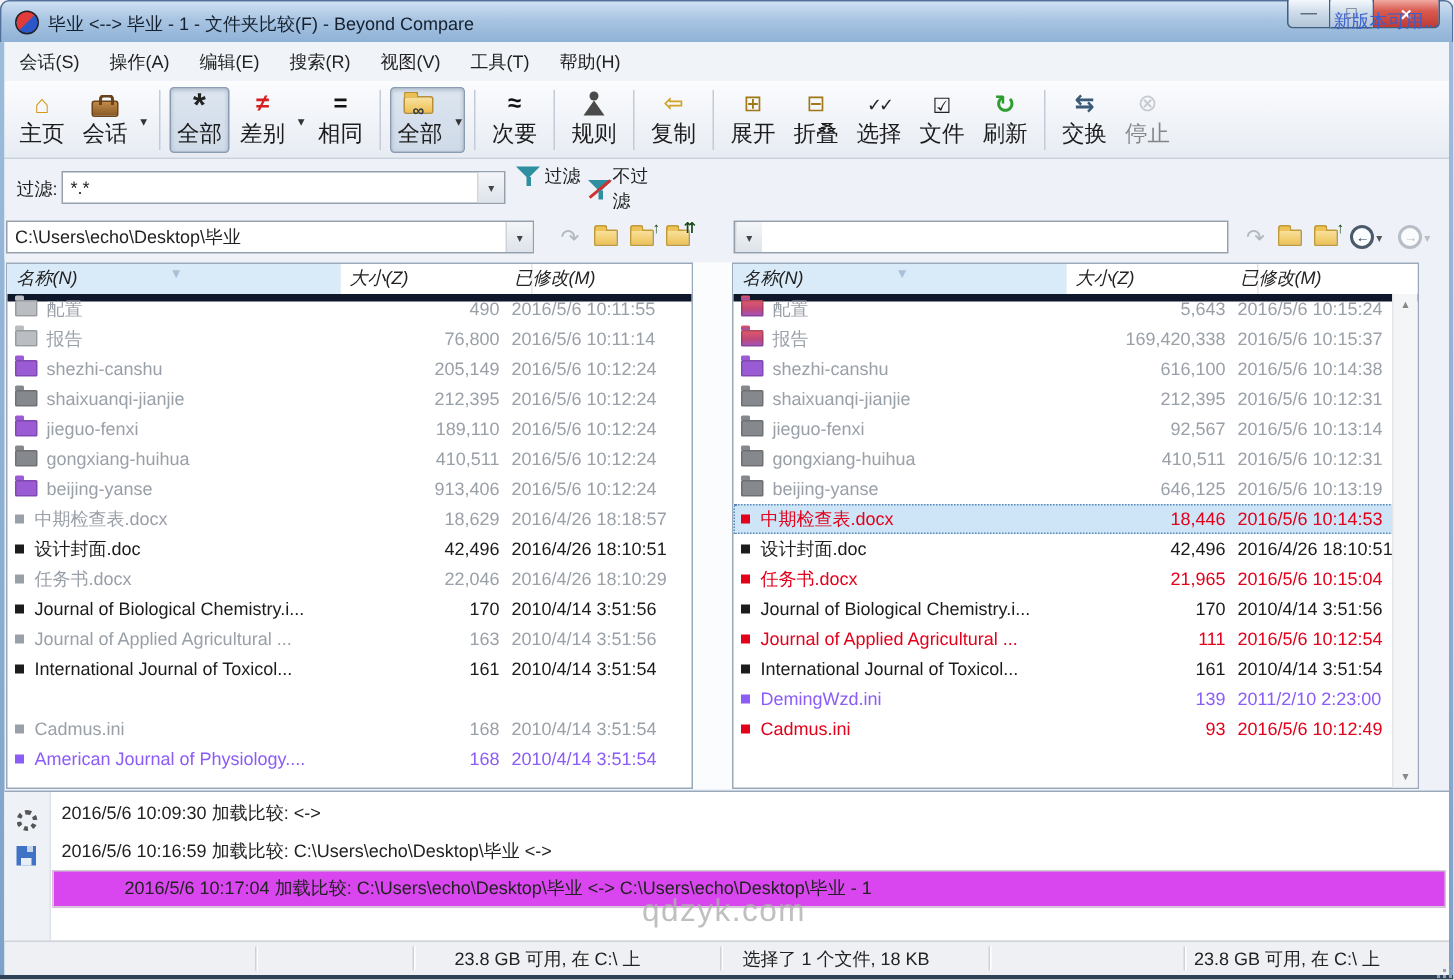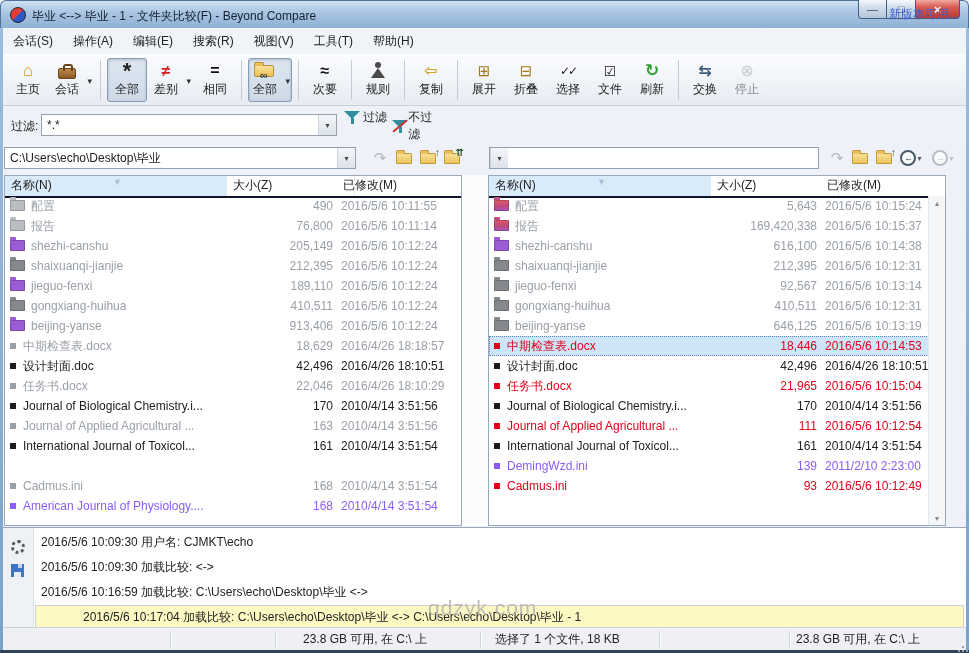--- a/index.html
+++ b/index.html
@@ -28,21 +28,21 @@
   .menu-item{padding:5px 10px;cursor:default;}
   .update-link{position:absolute;right:10px;top:6px;color:#3a5fcd;}
   
   .toolbar{position:absolute;left:3px;right:3px;top:54px;height:52px;display:flex;align-items:center;padding-left:4px;
     background:linear-gradient(180deg,#fbfcfe,#e7ecf3);border-bottom:1px solid #c9d1db;box-sizing:border-box;}
   .tb-btn{position:relative;min-width:40px;height:44px;margin:0 1px;padding:1px 4px;border:1px solid transparent;border-radius:3px;
     display:flex;flex-direction:column;align-items:center;justify-content:center;gap:1px;box-sizing:border-box;}
   .tb-btn.hascaret{padding-right:14px;}
   .tb-btn.pressed{background:linear-gradient(#dde6f0,#cfdae8);border-color:#8a9cb2;box-shadow:inset 0 1px 3px rgba(50,70,100,.28);}
   .tb-btn.disabled{opacity:.5;}
-  .tb-label{font-size:12px;color:#1c1c1c;white-space:nowrap;}
+  .tb-label{font-size:15px;color:#1c1c1c;white-space:nowrap;}
   .tb-caret{position:absolute;right:1px;top:17px;font-size:9px;color:#333;}
   .tb-sep{width:1px;height:40px;background:#c2cbd7;margin:0 5px;}
   .ic{width:24px;height:19px;display:flex;align-items:center;justify-content:center;font-size:15px;line-height:1;}
   .ic-home{color:#d29a1a;font-size:17px;font-weight:bold;}
   .ic-star{font-size:22px;font-weight:bold;color:#222;}
   .ic-not_equal{color:#d42020;font-weight:bold;font-size:16px;}
   .ic-equal,.ic-approx{font-weight:bold;font-size:16px;color:#111;}
   .ic-copy_arrow{color:#d2a42a;font-size:16px;font-weight:bold;}
   .ic-expand,.ic-collapse{color:#a07818;font-size:15px;}
   .ic-select_checks{font-size:12px;font-weight:bold;letter-spacing:-2px;color:#222;}
@@ -89,21 +89,21 @@
   .nav{width:16px;height:16px;border:2px solid #4a5a6a;border-radius:50%;display:flex;align-items:center;justify-content:center;
     font-size:9px;font-weight:bold;color:#2a3a4a;background:#fafbfc;box-sizing:border-box;}
   .nav.dis{border-color:#b8bec6;color:#b8bec6;}
   .nav-caret{font-size:8px;color:#555;margin-left:1px;}
   .nav-caret.dis{color:#b8bec6;}
   
   .pane{position:absolute;top:175px;height:351px;background:#fff;border:1px solid #9aa9ba;box-sizing:border-box;}
   .pane-l{left:4px;width:458px;}
   .pane-r{left:488px;width:458px;}
   .gutter{position:absolute;left:462px;top:175px;width:26px;height:351px;background:#fbfcfd;}
-  .hdr{position:relative;height:20px;border-bottom:2px solid #0f172a;background:#fff;line-height:19px;}
+  .hdr{position:relative;height:20px;border-bottom:5px solid #0f172a;background:#fff;line-height:19px;font-style:italic;}
   .h-cell{position:absolute;top:0;height:100%;box-sizing:border-box;padding-left:6px;border-right:1px solid #e2e8ee;color:#222;}
   .h-name{left:0;width:222px;background:#d9eaf9;}
   .h-size{left:222px;width:128px;}
   .h-mod{left:332px;right:12px;border-right:none;}
   .sort-arrow{position:absolute;left:108px;top:-3px;font-size:9px;color:#a8c0d8;}
   .rows{position:absolute;left:0;right:0;top:20px;}
   .rows-r{right:16px;}
   .row{position:relative;height:20px;line-height:20px;white-space:nowrap;}
   .cell-name{position:absolute;left:0;width:222px;padding-left:5px;box-sizing:border-box;overflow:hidden;}
   .cell-size{position:absolute;left:216px;width:112px;text-align:right;}
@@ -121,21 +121,21 @@
   .sb-up{top:0;}.sb-dn{bottom:0;}
   
   .logpanel{position:absolute;left:3px;right:3px;top:527px;height:100px;background:#fff;border-top:1px solid #98a8ba;box-sizing:border-box;}
   .log-strip{position:absolute;left:0;top:0;bottom:0;width:30px;background:#eef1f6;border-right:1px solid #dde2e8;}
   .gear-icon{position:absolute;left:8px;top:12px;width:14px;height:14px;border:3px dotted #555;border-radius:50%;box-sizing:border-box;}
   .floppy-icon{position:absolute;left:8px;top:36px;width:13px;height:13px;background:#3f74c4;}
   .floppy-icon::before{content:"";position:absolute;left:3px;bottom:0;width:7px;height:5px;background:#e8eef6;}
   .floppy-icon::after{content:"";position:absolute;right:2px;top:0;width:4px;height:4px;background:#c8d6ea;}
   .loglines{position:absolute;left:32px;right:2px;top:2px;}
   .log-line{height:25px;line-height:25px;padding-left:6px;white-space:nowrap;overflow:hidden;}
-  .log-sel{background:#fef9c3;outline:1px solid #cfcfcf;outline-offset:-1px;padding-left:48px;}
+  .log-sel{background:#d946ef;outline:1px solid #cfcfcf;outline-offset:-1px;padding-left:48px;}
   .watermark{position:absolute;left:428px;top:596px;font-size:21px;color:#b0b0b0;opacity:.8;letter-spacing:1px;}
   
   .statusbar{position:absolute;left:3px;right:3px;top:627px;height:23px;background:#eef0f3;border-top:1px solid #cdd2d8;line-height:22px;box-sizing:border-box;}
   .sb-sep{position:absolute;top:3px;bottom:3px;width:1px;background:#cdd2d9;box-shadow:1px 0 0 #fff;}
   .st{position:absolute;top:0;white-space:nowrap;color:#222;}
   .st1{left:300px;}.st2{left:492px;}.st3{left:793px;}
   .grip{position:absolute;right:6px;bottom:6px;width:2px;height:2px;background:transparent;
     box-shadow:8px 8px #98a0aa,4px 8px #98a0aa,0 8px #98a0aa,8px 4px #98a0aa,4px 4px #98a0aa,8px 0 #98a0aa;}
 </style>
 </head>
@@ -487,21 +487,20 @@
       <span class="sb-arrow sb-dn">▼</span>
     </div>
   </div>
 
   <div class="logpanel">
     <div class="log-strip">
       <span class="gear-icon"></span>
       <span class="floppy-icon"></span>
     </div>
     <div class="loglines" id="loglines">
-        <div class="log-line">2016/5/6 10:09:30  用户名: CJMKT\echo</div>
         <div class="log-line">2016/5/6 10:09:30  加载比较:  &lt;-&gt;</div>
         <div class="log-line">2016/5/6 10:16:59  加载比较: C:\Users\echo\Desktop\毕业 &lt;-&gt;</div>
         <div class="log-line log-sel">2016/5/6 10:17:04  加载比较: C:\Users\echo\Desktop\毕业 &lt;-&gt; C:\Users\echo\Desktop\毕业 - 1</div>
       </div>
   </div>
   <div class="watermark">qdzyk.com</div>
 
   <div class="statusbar">
     <span class="sb-sep" style="left:167px"></span>
     <span class="sb-sep" style="left:272px"></span>

